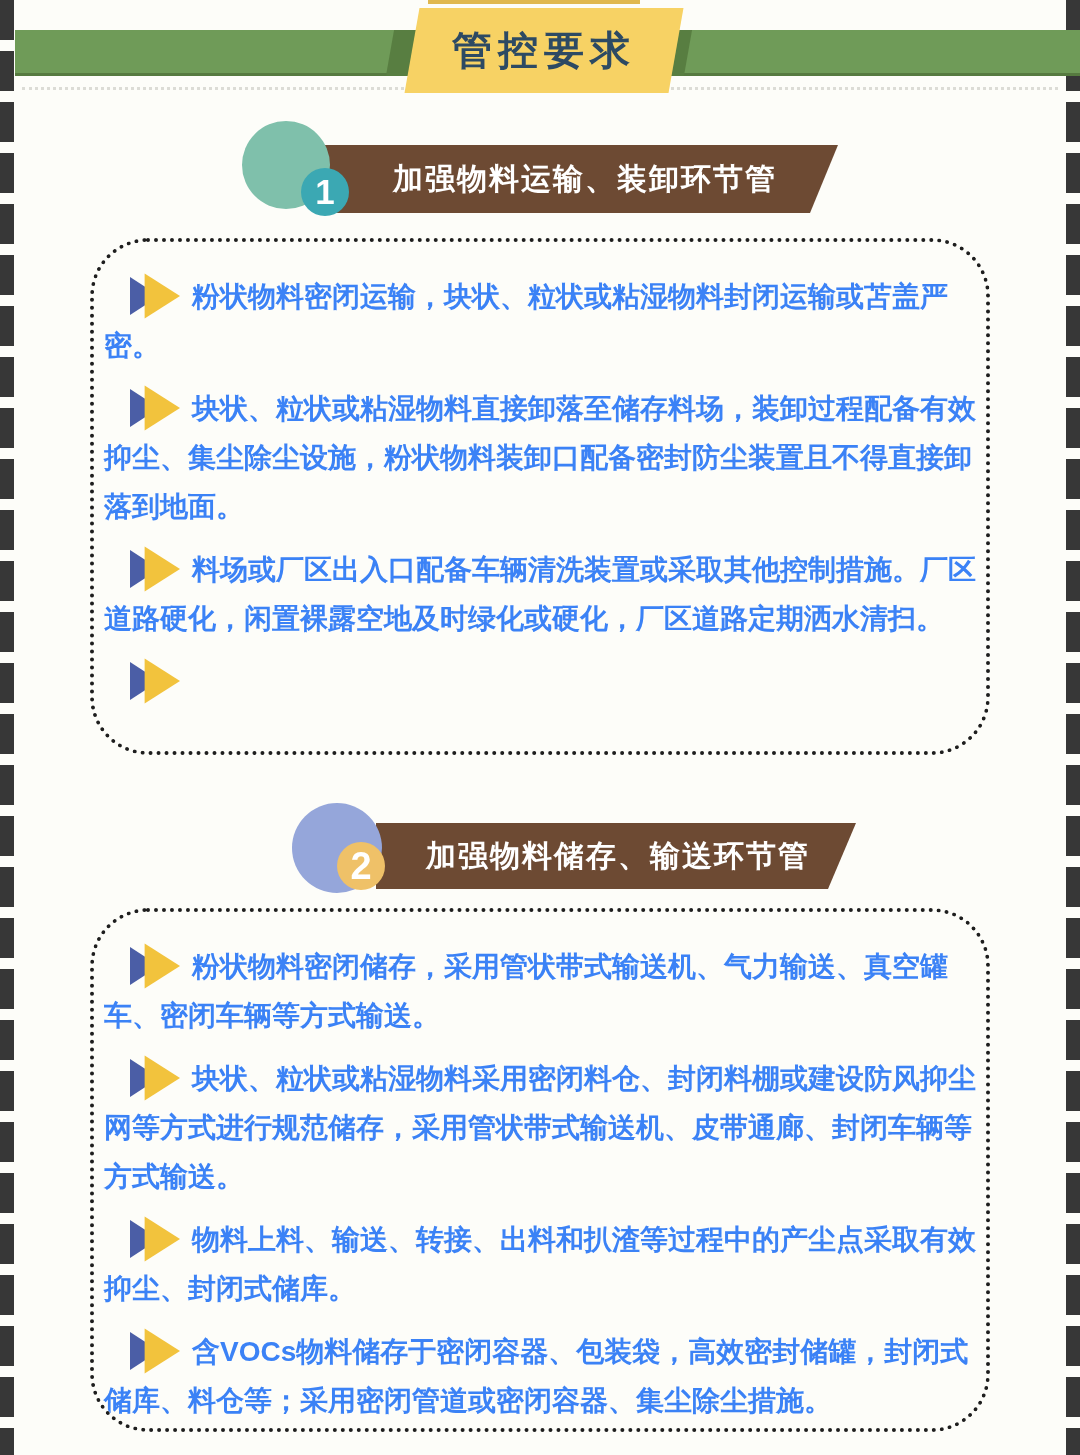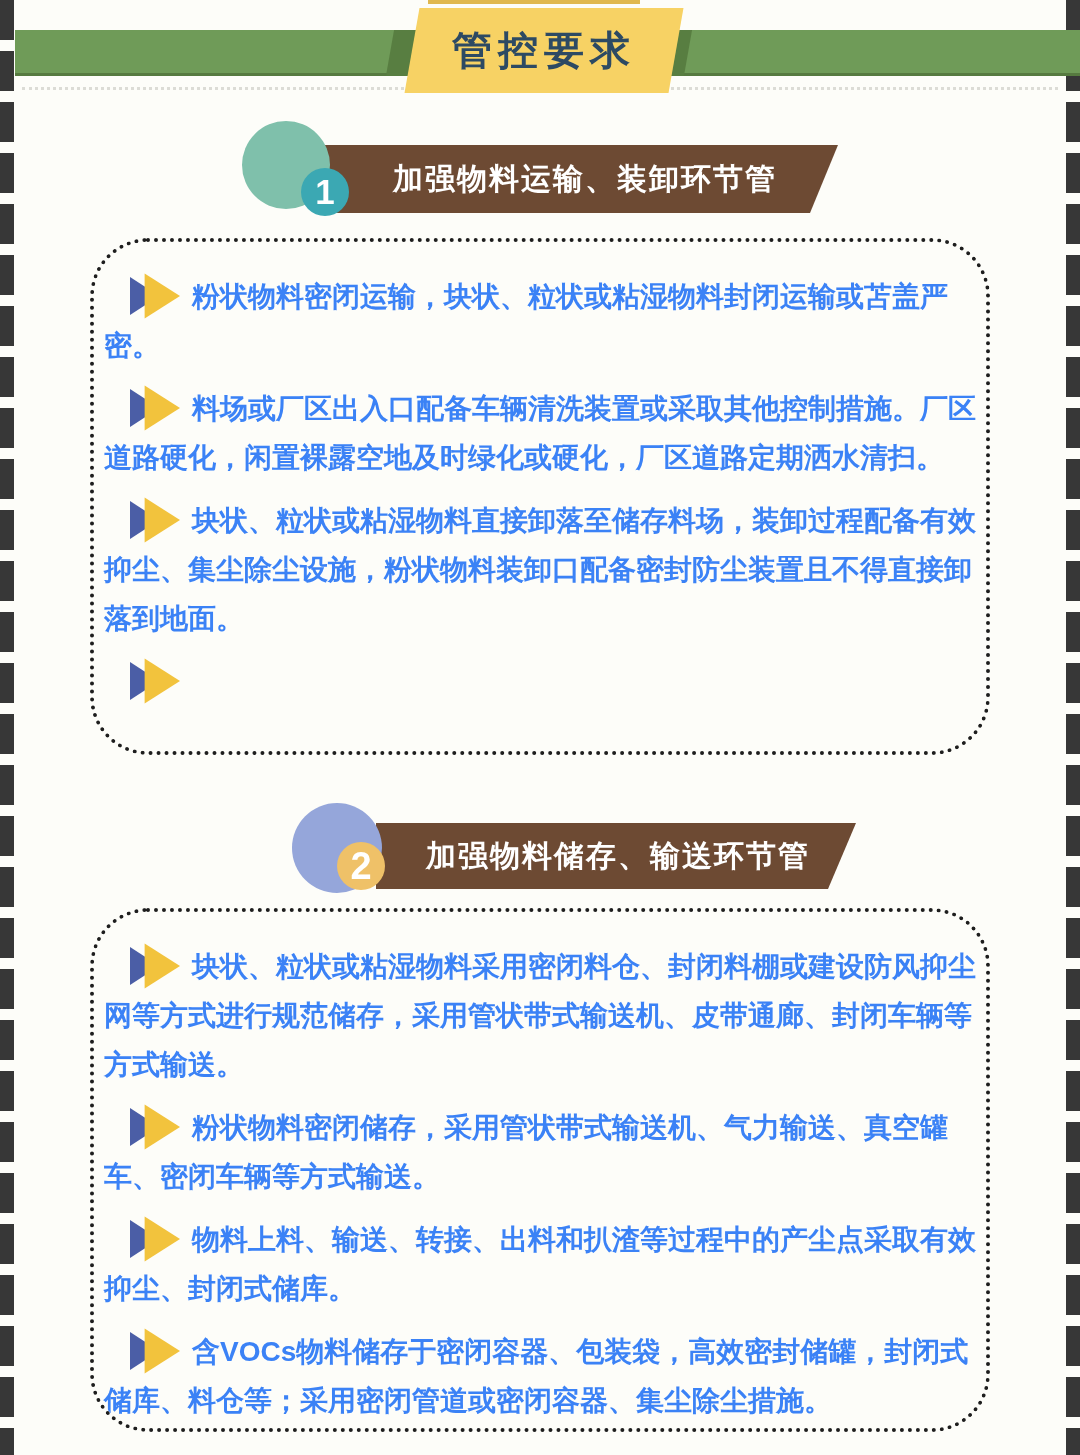--- a/index.html
+++ b/index.html
@@ -113,54 +113,54 @@
     <p class="bullet">
       <svg viewBox="0 0 58 52">
           <polygon points="0,4 34,26 0,48" fill="#4b5ea6"></polygon>
           <polygon points="17,0 58,26 17,52" fill="#f2c33d"></polygon>
         </svg><span>粉状物料密闭运输，块状、粒状或粘湿物料封闭运输或苫盖严密。</span>
     </p>
     <p class="bullet">
       <svg viewBox="0 0 58 52">
           <polygon points="0,4 34,26 0,48" fill="#4b5ea6"></polygon>
           <polygon points="17,0 58,26 17,52" fill="#f2c33d"></polygon>
-        </svg><span>料场或厂区出入口配备车辆清洗装置或采取其他控制措施。厂区道路硬化，闲置裸露空地及时绿化或硬化，厂区道路定期洒水清扫。</span>
+        </svg><span>块状、粒状或粘湿物料直接卸落至储存料场，装卸过程配备有效抑尘、集尘除尘设施，粉状物料装卸口配备密封防尘装置且不得直接卸落到地面。</span>
     </p>
     <p class="bullet">
       <svg viewBox="0 0 58 52">
           <polygon points="0,4 34,26 0,48" fill="#4b5ea6"></polygon>
           <polygon points="17,0 58,26 17,52" fill="#f2c33d"></polygon>
-        </svg><span>块状、粒状或粘湿物料直接卸落至储存料场，装卸过程配备有效抑尘、集尘除尘设施，粉状物料装卸口配备密封防尘装置且不得直接卸落到地面。</span>
+        </svg><span>料场或厂区出入口配备车辆清洗装置或采取其他控制措施。厂区道路硬化，闲置裸露空地及时绿化或硬化，厂区道路定期洒水清扫。</span>
     </p>
     <p class="bullet">
       <svg viewBox="0 0 58 52">
           <polygon points="0,4 34,26 0,48" fill="#4b5ea6"></polygon>
           <polygon points="17,0 58,26 17,52" fill="#f2c33d"></polygon>
         </svg>
     </p>
   </div>
 
   <div class="big-circle" id="sec2-big"></div>
   <div class="sec-banner" id="sec2-banner">
     <span class="t">加强物料储存、输送环节管控</span>
   </div>
   <div class="num-circle" id="sec2-num">2</div>
 
   <div class="req-box" id="box2">
     <p class="bullet">
       <svg viewBox="0 0 58 52">
           <polygon points="0,4 34,26 0,48" fill="#4b5ea6"></polygon>
           <polygon points="17,0 58,26 17,52" fill="#f2c33d"></polygon>
-        </svg><span>块状、粒状或粘湿物料采用密闭料仓、封闭料棚或建设防风抑尘网等方式进行规范储存，采用管状带式输送机、皮带通廊、封闭车辆等方式输送。</span>
+        </svg><span>粉状物料密闭储存，采用管状带式输送机、气力输送、真空罐车、密闭车辆等方式输送。</span>
     </p>
     <p class="bullet">
       <svg viewBox="0 0 58 52">
           <polygon points="0,4 34,26 0,48" fill="#4b5ea6"></polygon>
           <polygon points="17,0 58,26 17,52" fill="#f2c33d"></polygon>
-        </svg><span>粉状物料密闭储存，采用管状带式输送机、气力输送、真空罐车、密闭车辆等方式输送。</span>
+        </svg><span>块状、粒状或粘湿物料采用密闭料仓、封闭料棚或建设防风抑尘网等方式进行规范储存，采用管状带式输送机、皮带通廊、封闭车辆等方式输送。</span>
     </p>
     <p class="bullet">
       <svg viewBox="0 0 58 52">
           <polygon points="0,4 34,26 0,48" fill="#4b5ea6"></polygon>
           <polygon points="17,0 58,26 17,52" fill="#f2c33d"></polygon>
         </svg><span>物料上料、输送、转接、出料和扒渣等过程中的产尘点采取有效抑尘、封闭式储库。</span>
     </p>
     <p class="bullet">
       <svg viewBox="0 0 58 52">
           <polygon points="0,4 34,26 0,48" fill="#4b5ea6"></polygon>

